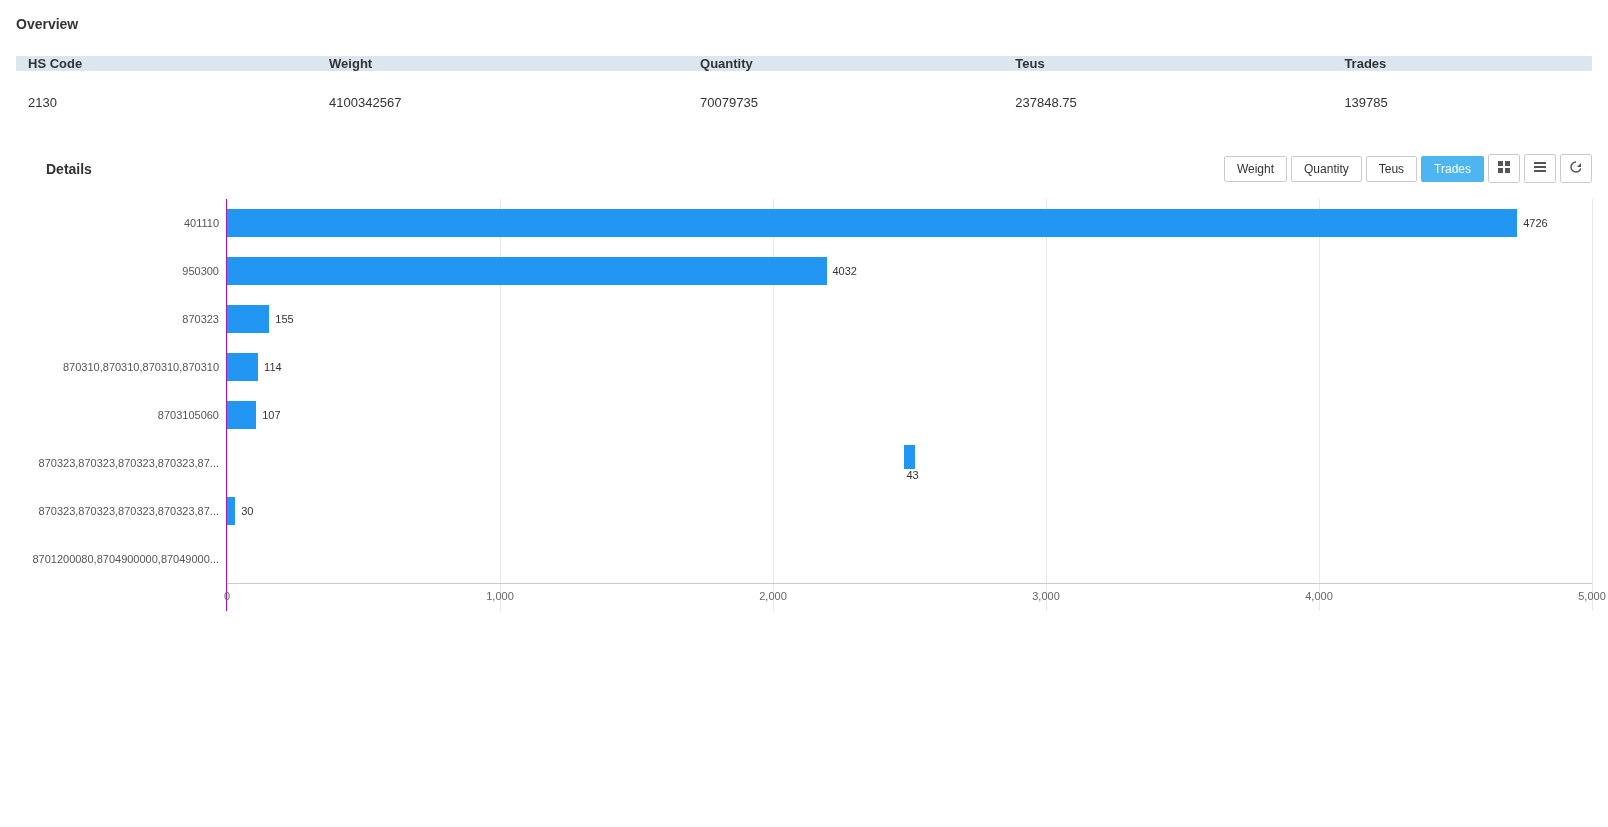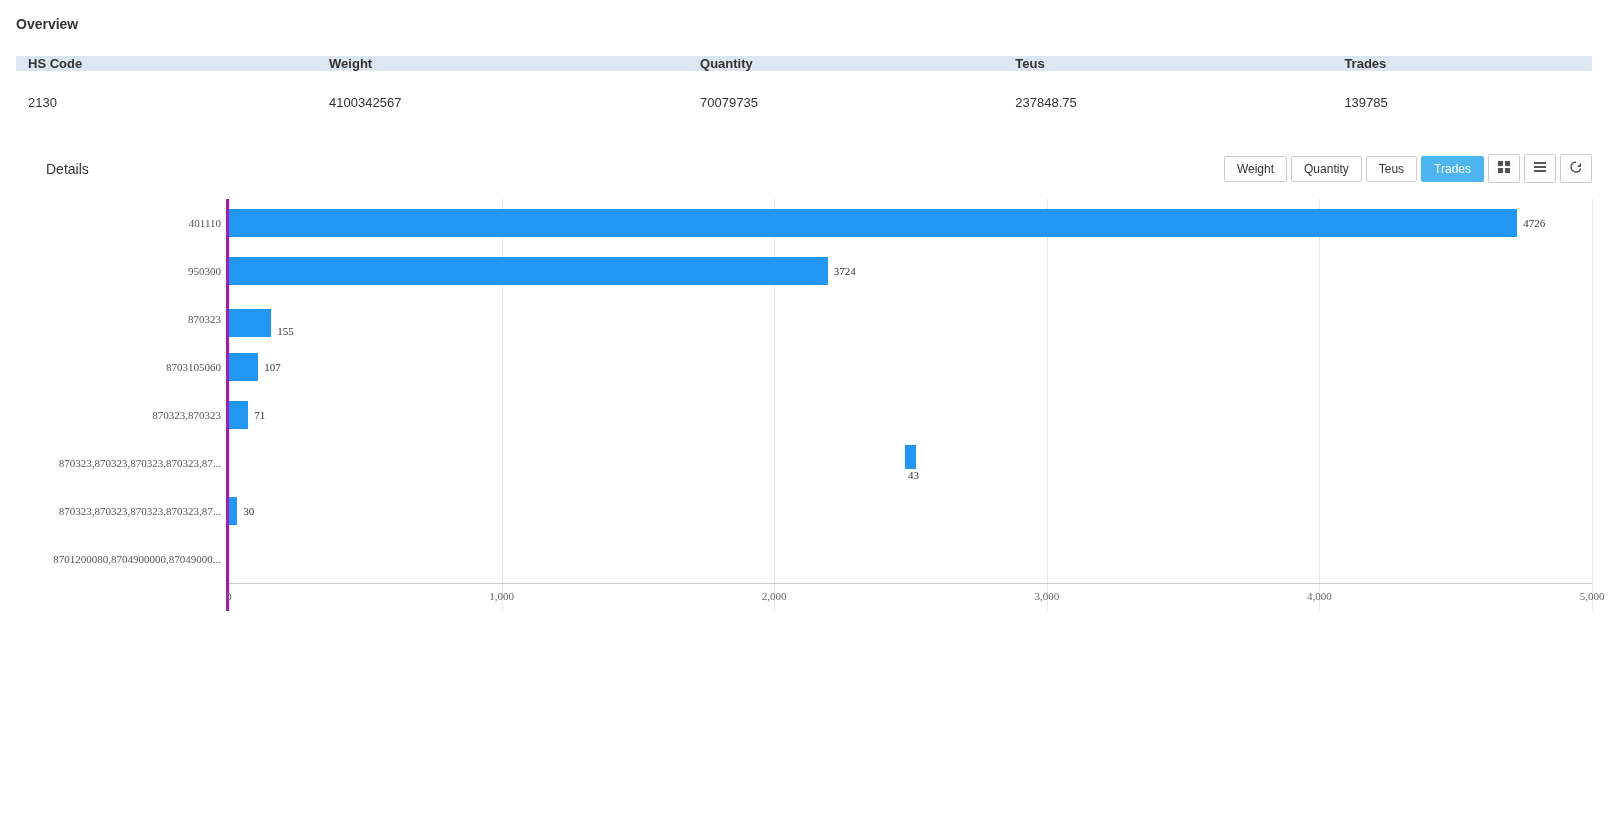--- a/index.html
+++ b/index.html
@@ -40,21 +40,21 @@
     }
 
     
     .details-header {
       display: flex;
       align-items: center;
       justify-content: space-between;
       margin-bottom: 16px;
     }
     .details-title {
-      font-weight: normal;
+      font-weight: bold;
       font-size: 14px;
       padding-left: 30px;
     }
     .btn-group {
       display: flex;
       align-items: center;
       gap: 4px;
     }
     .btn-metric {
       padding: 5px 12px;
@@ -83,22 +83,21 @@
     
     .chart-container {
       position: relative;
       width: 100%;
       padding-left: 210px;
       padding-bottom: 40px;
     }
     .chart-inner {
       position: relative;
       width: 100%;
-      border-left: 3px solid #a21caf;
-      font-family: Liberation Serif, serif;
+      border-left: 1px solid #a21caf;
     }
     
     .grid-lines {
       position: absolute;
       top: 0;
       left: 0;
       right: 0;
       bottom: 0;
       pointer-events: none;
     }
@@ -242,42 +241,42 @@
             <div class="bar-label">401110</div>
             <div class="bar-wrapper" style="width: 100%;">
               <div class="bar" style="width: 94.52%;"></div>
               <span class="bar-value">4726</span>
             </div>
           </div>
           <div class="bar-row">
             <div class="bar-label">950300</div>
             <div class="bar-wrapper" style="width: 100%;">
               <div class="bar" style="width: 43.92%;"></div>
-              <span class="bar-value">3724</span>
+              <span class="bar-value">4032</span>
             </div>
           </div>
           <div class="bar-row">
             <div class="bar-label">870323</div>
-            <div class="bar-wrapper" style="width: 100%; align-items: flex-end;">
+            <div class="bar-wrapper" style="width: 100%;">
               <div class="bar" style="width: 3.1%;"></div>
               <span class="bar-value">155</span>
             </div>
           </div>
           <div class="bar-row">
+            <div class="bar-label">870310,870310,870310,870310</div>
+            <div class="bar-wrapper" style="width: 100%;">
+              <div class="bar" style="width: 2.28%;"></div>
+              <span class="bar-value">114</span>
+            </div>
+          </div>
+          <div class="bar-row">
             <div class="bar-label">8703105060</div>
             <div class="bar-wrapper" style="width: 100%;">
               <div class="bar" style="width: 2.14%;"></div>
               <span class="bar-value">107</span>
-            </div>
-          </div>
-          <div class="bar-row">
-            <div class="bar-label">870323,870323</div>
-            <div class="bar-wrapper" style="width: 100%;">
-              <div class="bar" style="width: 1.42%;"></div>
-              <span class="bar-value">71</span>
             </div>
           </div>
           <div class="bar-row">
             <div class="bar-label">870323,870323,870323,870323,87...</div>
             <div class="bar-wrapper" style="width: 100%; flex-direction: column;">
               <div class="bar" style="width: 0.86%;"></div>
               <span class="bar-value">43</span>
             </div>
           </div>
           <div class="bar-row">

